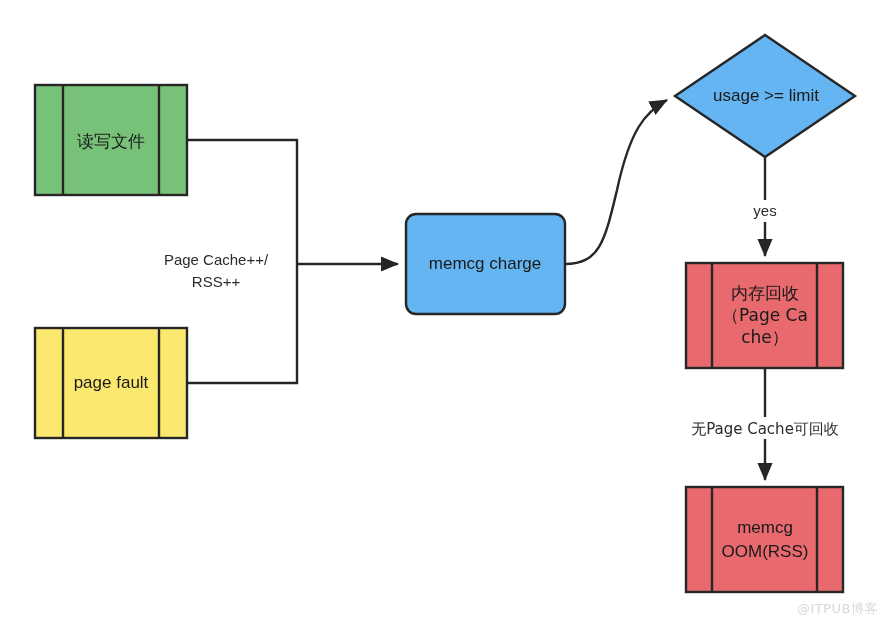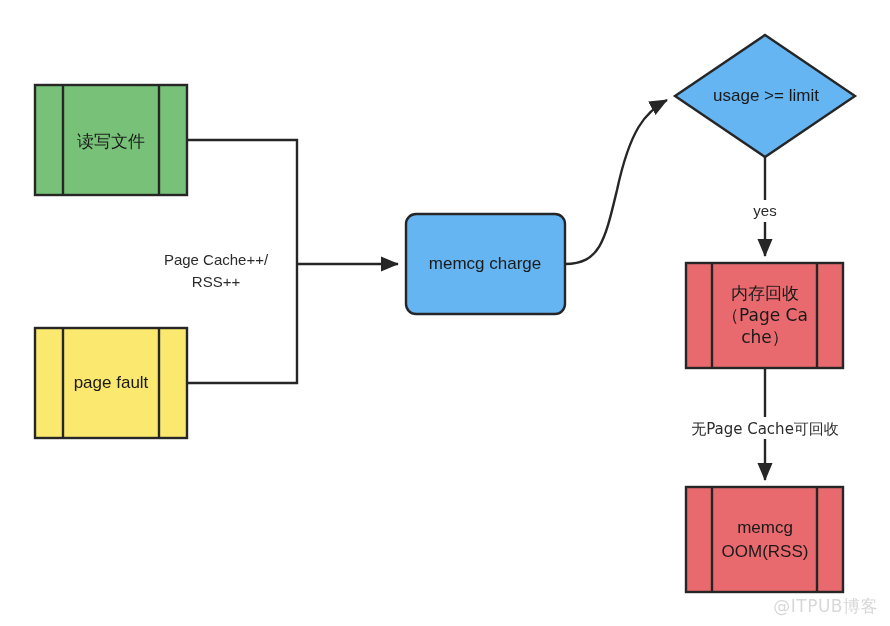--- a/index.html
+++ b/index.html
@@ -50,21 +50,21 @@
     font-size: 15px;
     fill: #2b2b2b;
     text-anchor: middle;
     dominant-baseline: middle;
   }
   .watermark {
     position: absolute;
     right: 12px;
     bottom: 8px;
     font-family: "DejaVu Sans", "Liberation Sans", sans-serif;
-    font-size: 17px;
+    font-size: 13px;
     color: #d8d8d8;
     letter-spacing: 0.5px;
     user-select: none;
     margin-top: 28px;
   }
   .stroke {
     stroke: #262626;
     stroke-width: 2.4;
     fill: none;
   }

